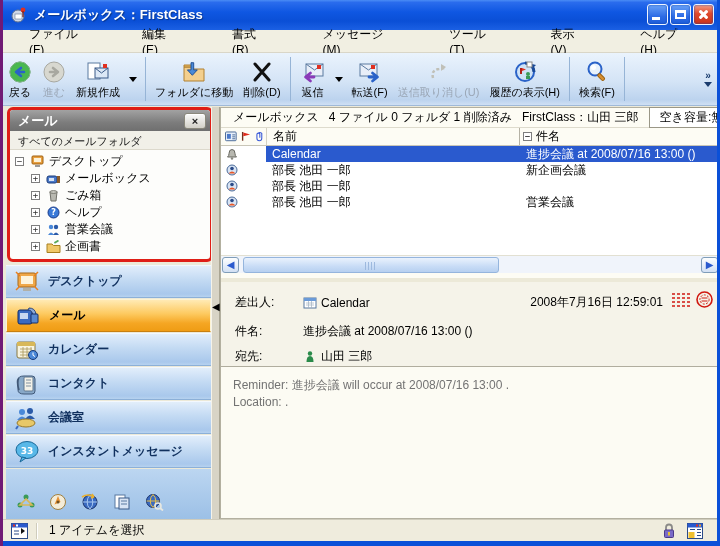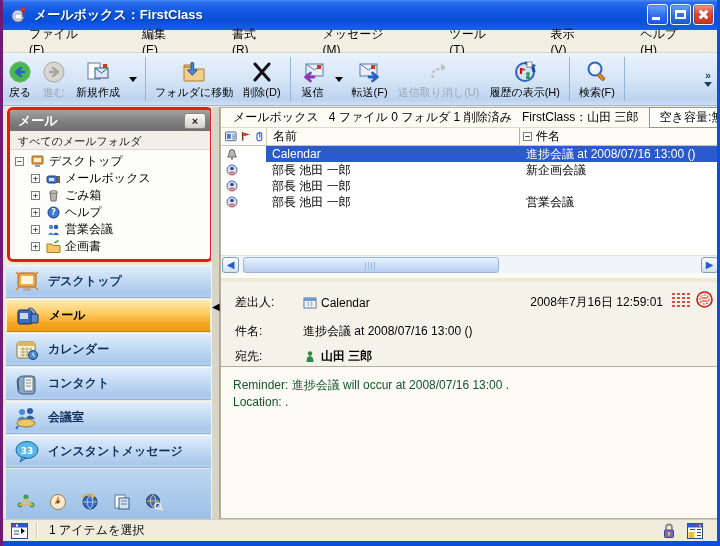--- a/index.html
+++ b/index.html
@@ -117,21 +117,21 @@
 
   
   #preview-head { position:absolute; left:0; top:170px; width:498px; height:89px; background:#f5f3e9;
     border-top:4px solid #ece9d8; border-bottom:1px solid #b0ad9e; font-size:12px; color:#000; }
   .pv-row { position:absolute; left:14px; display:flex; align-items:center; }
   .pv-label { width:68px; flex:none; }
   .pv-icon { width:14px; height:13px; margin-right:4px; }
   #pv-date { position:absolute; right:56px; top:12px; white-space:nowrap; }
   #pv-stamps { position:absolute; right:6px; top:9px; display:flex; gap:3px; }
   #preview-body { position:absolute; left:0; top:259px; width:498px; height:151px; background:#fcfbf3;
-    font-size:12px; color:#14532d; padding:10px 0 0 12px; line-height:17px; }
+    font-size:12px; color:#737373; padding:10px 0 0 12px; line-height:17px; }
 
   
   #statusbar { position:absolute; left:0; top:519px; width:714px; height:22px; background:#efecdd;
     border-top:1px solid #cfccbc; display:flex; align-items:center; font-size:12px; color:#000; }
   #status-icon { width:17px; height:16px; margin:0 8px; }
   .st-sep { width:1px; height:16px; background:#cfccbc; box-shadow:1px 0 0 #fff; margin-right:12px; }
   #status-right { margin-left:auto; display:flex; align-items:center; gap:10px; padding-right:14px; }
   #status-right svg { width:16px; height:16px; }
   #bottombar { position:absolute; left:-3px; top:541px; width:720px; height:5px; background:#0b50d8; }
 </style>
@@ -565,21 +565,21 @@
       <div class="pv-row" style="top:41px">
         <span class="pv-label">件名:</span>
         <span>進捗会議 at 2008/07/16 13:00 ()</span>
       </div>
       <div class="pv-row" style="top:66px">
         <span class="pv-label">宛先:</span>
         <span class="pv-icon"><svg viewBox="0 0 14 13">
               <circle cx="7" cy="3.5" r="2.2" fill="#2a8a4a"></circle>
               <path d="M3.5 12 q0 -6 3.5 -6 q3.5 0 3.5 6 z" fill="#2a8a4a"></path>
             </svg></span>
-        <span style="font-weight:bold">山田 三郎</span>
+        <span style="font-weight:normal">山田 三郎</span>
       </div>
     </div>
 
     <div id="preview-body">
       <div>Reminder: 進捗会議  will occur at 2008/07/16 13:00 .</div>
       <div>Location: .</div>
     </div>
   </div>
 
   <div id="statusbar">

